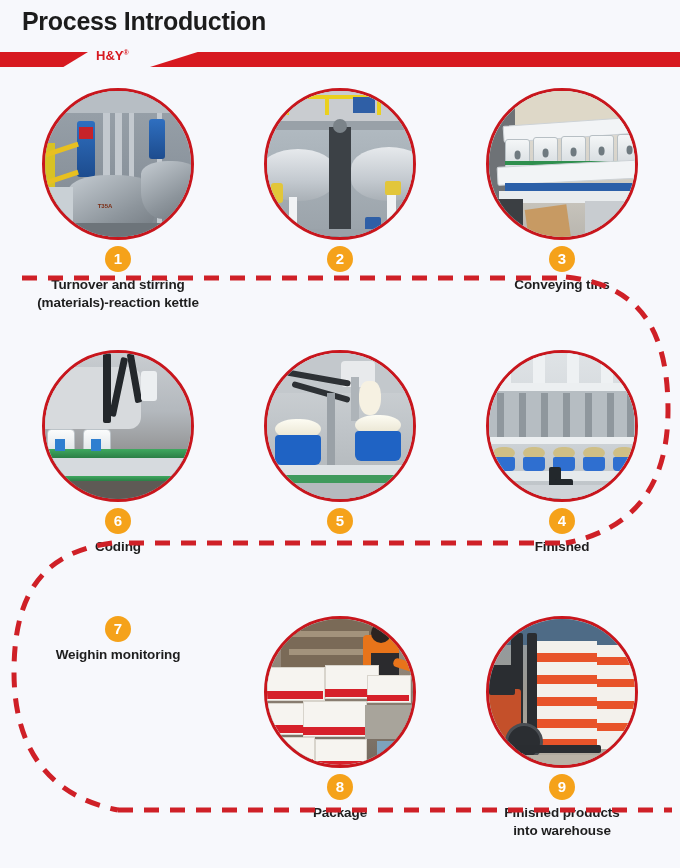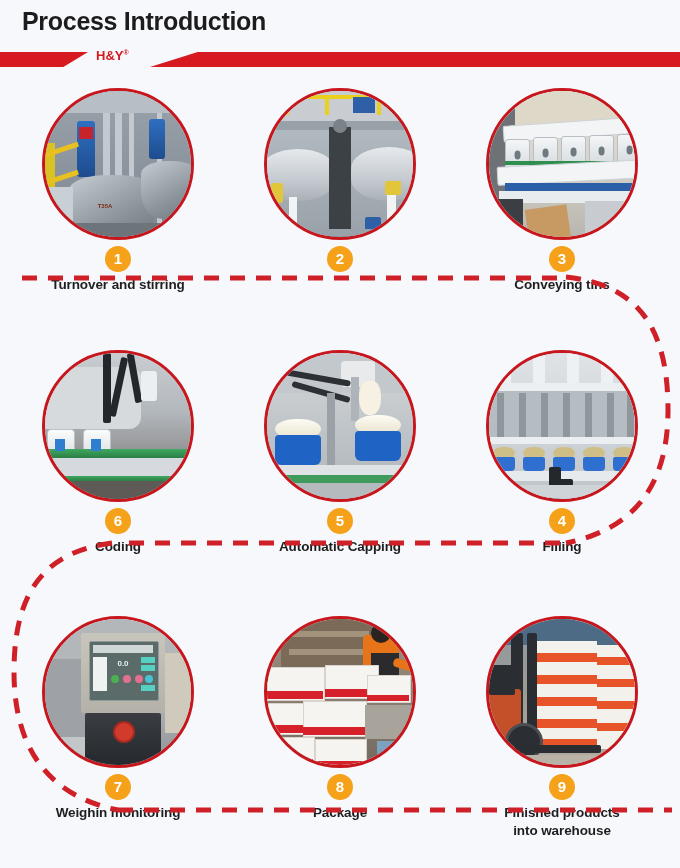--- a/index.html
+++ b/index.html
@@ -294,20 +294,21 @@
           <div class="sc" style="left:4px;top:96px;width:24px;height:54px;background:#c9d0d5;"></div>
           <div class="sc k-lab" style="left:40px;top:112px;width:40px;">T35A</div>
           <div class="sc" style="left:0;top:132px;width:152px;height:20px;background:#6d747a;"></div>
         </div>
       </div>
       <div class="badge-line">
         <div class="badge">1</div>
       </div>
       <div class="caption">
         <div>Turnover and stirring</div>
+        <div>(materials)-reaction kettle</div>
       </div>
     </div>
 
     <div class="step step-b">
       <div class="photo">
         <div class="scene">
           <div class="sc t-bg"></div>
           <div class="sc" style="left:0;top:0;width:152px;height:30px;background:#c9ccd0;"></div>
           <div class="sc t-rail" style="left:18px;top:4px;width:96px;height:4px;"></div>
           <div class="sc t-rail" style="left:18px;top:4px;width:4px;height:20px;"></div>
@@ -406,23 +407,20 @@
           <div class="sc cp-pail" style="left:8px;top:82px;width:46px;height:30px;"></div>
           <div class="sc cp-lid" style="left:88px;top:62px;width:46px;height:20px;"></div>
           <div class="sc cp-pail" style="left:88px;top:78px;width:46px;height:30px;"></div>
           <div class="sc" style="left:0;top:112px;width:152px;height:10px;background:#dfe3e6;"></div>
           <div class="sc" style="left:0;top:122px;width:152px;height:8px;background:#3f9a5c;"></div>
           <div class="sc" style="left:0;top:130px;width:152px;height:22px;background:#b5babe;"></div>
         </div>
       </div>
       <div class="badge-line">
         <div class="badge">5</div>
-      </div>
-      <div class="caption">
-        <div>Automatic Capping</div>
       </div>
     </div>
 
     <div class="step step-c">
       <div class="photo">
         <div class="scene">
           <div class="sc fl-bg"></div>
           <div class="sc fl-tube" style="left:10px;top:0;width:12px;height:34px;"></div>
           <div class="sc fl-tube" style="left:44px;top:0;width:12px;height:34px;"></div>
           <div class="sc fl-tube" style="left:78px;top:0;width:12px;height:34px;"></div>
@@ -450,51 +448,28 @@
           <div class="sc" style="left:0;top:118px;width:152px;height:10px;background:#e6eaec;"></div>
           <div class="sc fl-gun" style="left:60px;top:114px;width:12px;height:34px;"></div>
           <div class="sc fl-gun" style="left:66px;top:126px;width:18px;height:9px;"></div>
           <div class="sc" style="left:0;top:132px;width:152px;height:20px;background:#cfd4d8;"></div>
         </div>
       </div>
       <div class="badge-line">
         <div class="badge">4</div>
       </div>
       <div class="caption">
-        <div>Filling</div>
+        <div>Finished</div>
       </div>
     </div>
   </div>
 
   <div class="row row-3">
 
     <div class="step step-a">
-      <div class="photo">
-        <div class="scene">
-          <div class="sc wg-bg"></div>
-          <div class="sc" style="left:0;top:0;width:152px;height:40px;background:#b3b7ba;"></div>
-          <div class="sc" style="left:0;top:40px;width:46px;height:112px;background:#9ea2a6;"></div>
-          <div class="sc" style="left:120px;top:34px;width:32px;height:80px;background:#cfcabb;"></div>
-          <div class="sc wg-cab" style="left:36px;top:14px;width:84px;height:80px;"></div>
-          <div class="sc wg-scr" style="left:44px;top:22px;width:68px;height:58px;"></div>
-          <div class="sc" style="left:48px;top:26px;width:60px;height:8px;background:#cfd8d6;"></div>
-          <div class="sc" style="left:48px;top:38px;width:14px;height:34px;background:#eef3f2;"></div>
-          <div class="sc wg-val" style="left:64px;top:40px;width:28px;">0.0</div>
-          <div class="sc wg-btn" style="left:66px;top:56px;width:8px;height:8px;background:#4caf50;"></div>
-          <div class="sc wg-btn" style="left:78px;top:56px;width:8px;height:8px;background:#e2708f;"></div>
-          <div class="sc wg-btn" style="left:90px;top:56px;width:8px;height:8px;background:#e2708f;"></div>
-          <div class="sc wg-btn" style="left:100px;top:56px;width:8px;height:8px;background:#45c3d2;"></div>
-          <div class="sc" style="left:96px;top:38px;width:14px;height:6px;background:#56d0c0;"></div>
-          <div class="sc" style="left:96px;top:46px;width:14px;height:6px;background:#56d0c0;"></div>
-          <div class="sc" style="left:96px;top:66px;width:14px;height:6px;background:#56d0c0;"></div>
-          <div class="sc wg-bod" style="left:40px;top:94px;width:76px;height:58px;"></div>
-          <div class="sc wg-stop" style="left:68px;top:102px;width:18px;height:18px;"></div>
-          <div class="sc" style="left:0;top:118px;width:40px;height:34px;background:#c2c6c9;"></div>
-        </div>
-      </div>
       <div class="badge-line">
         <div class="badge">7</div>
       </div>
       <div class="caption">
         <div>Weighin monitoring</div>
       </div>
     </div>
 
     <div class="step step-b">
       <div class="photo">

